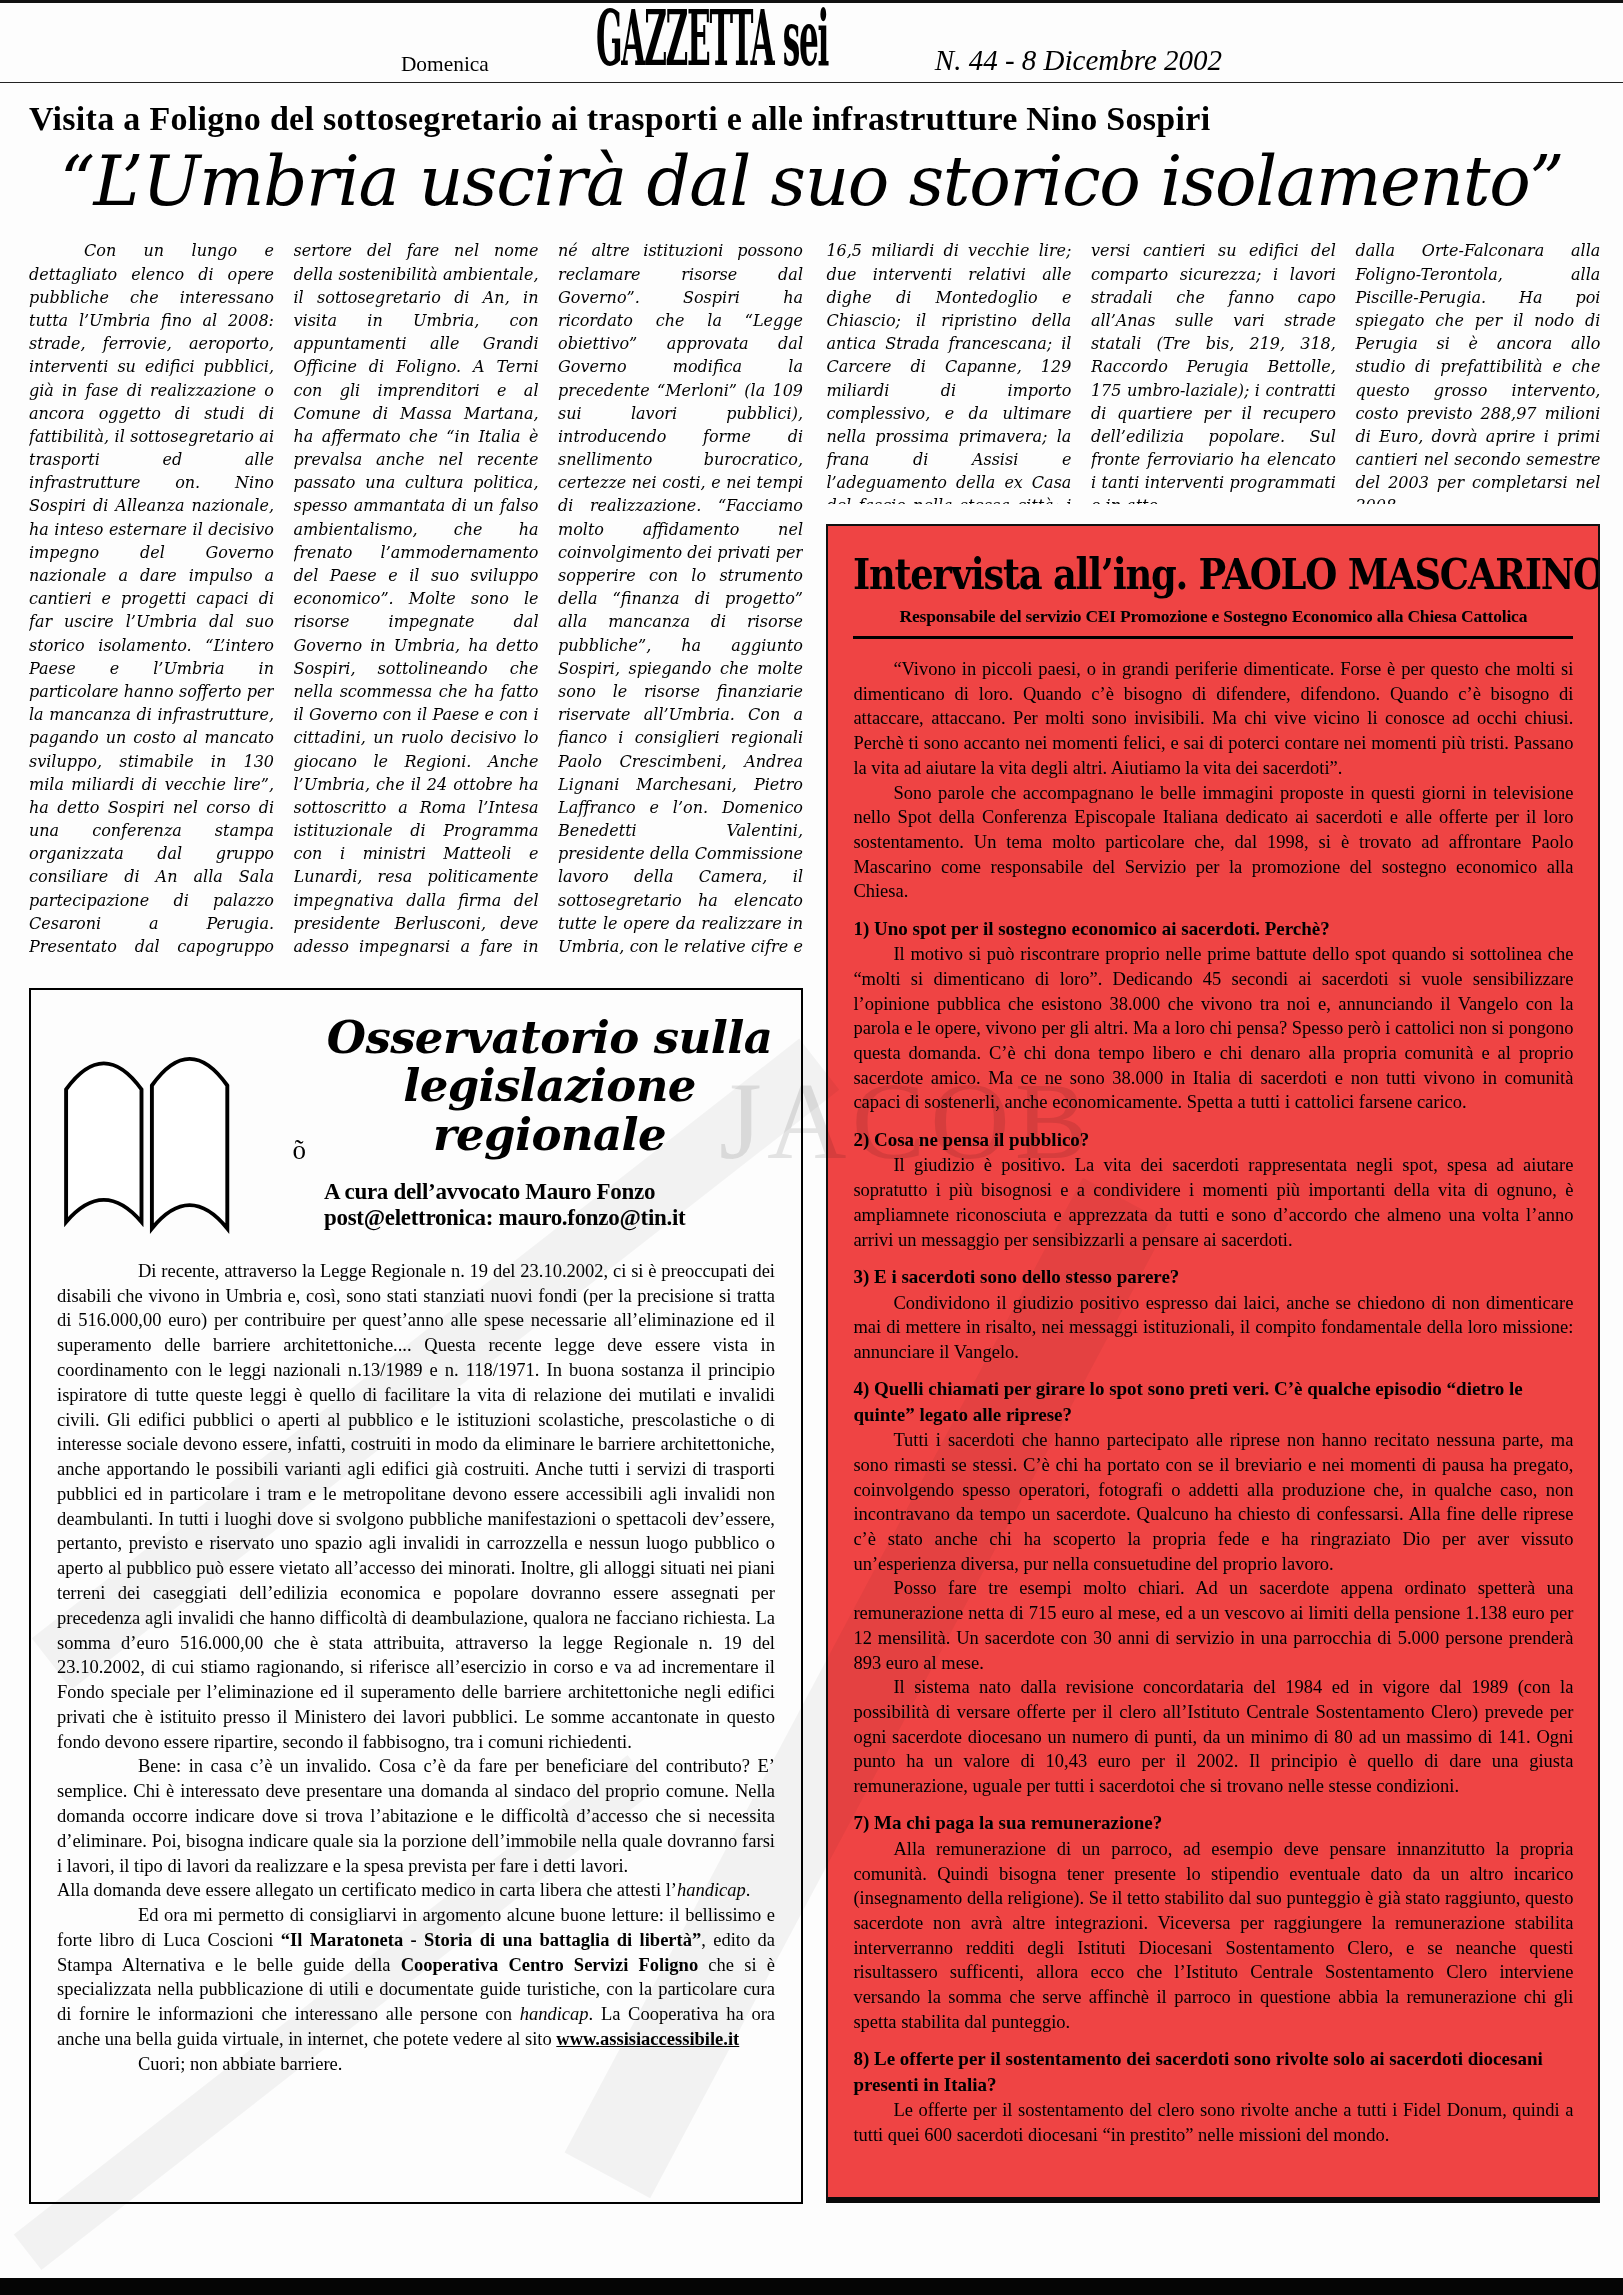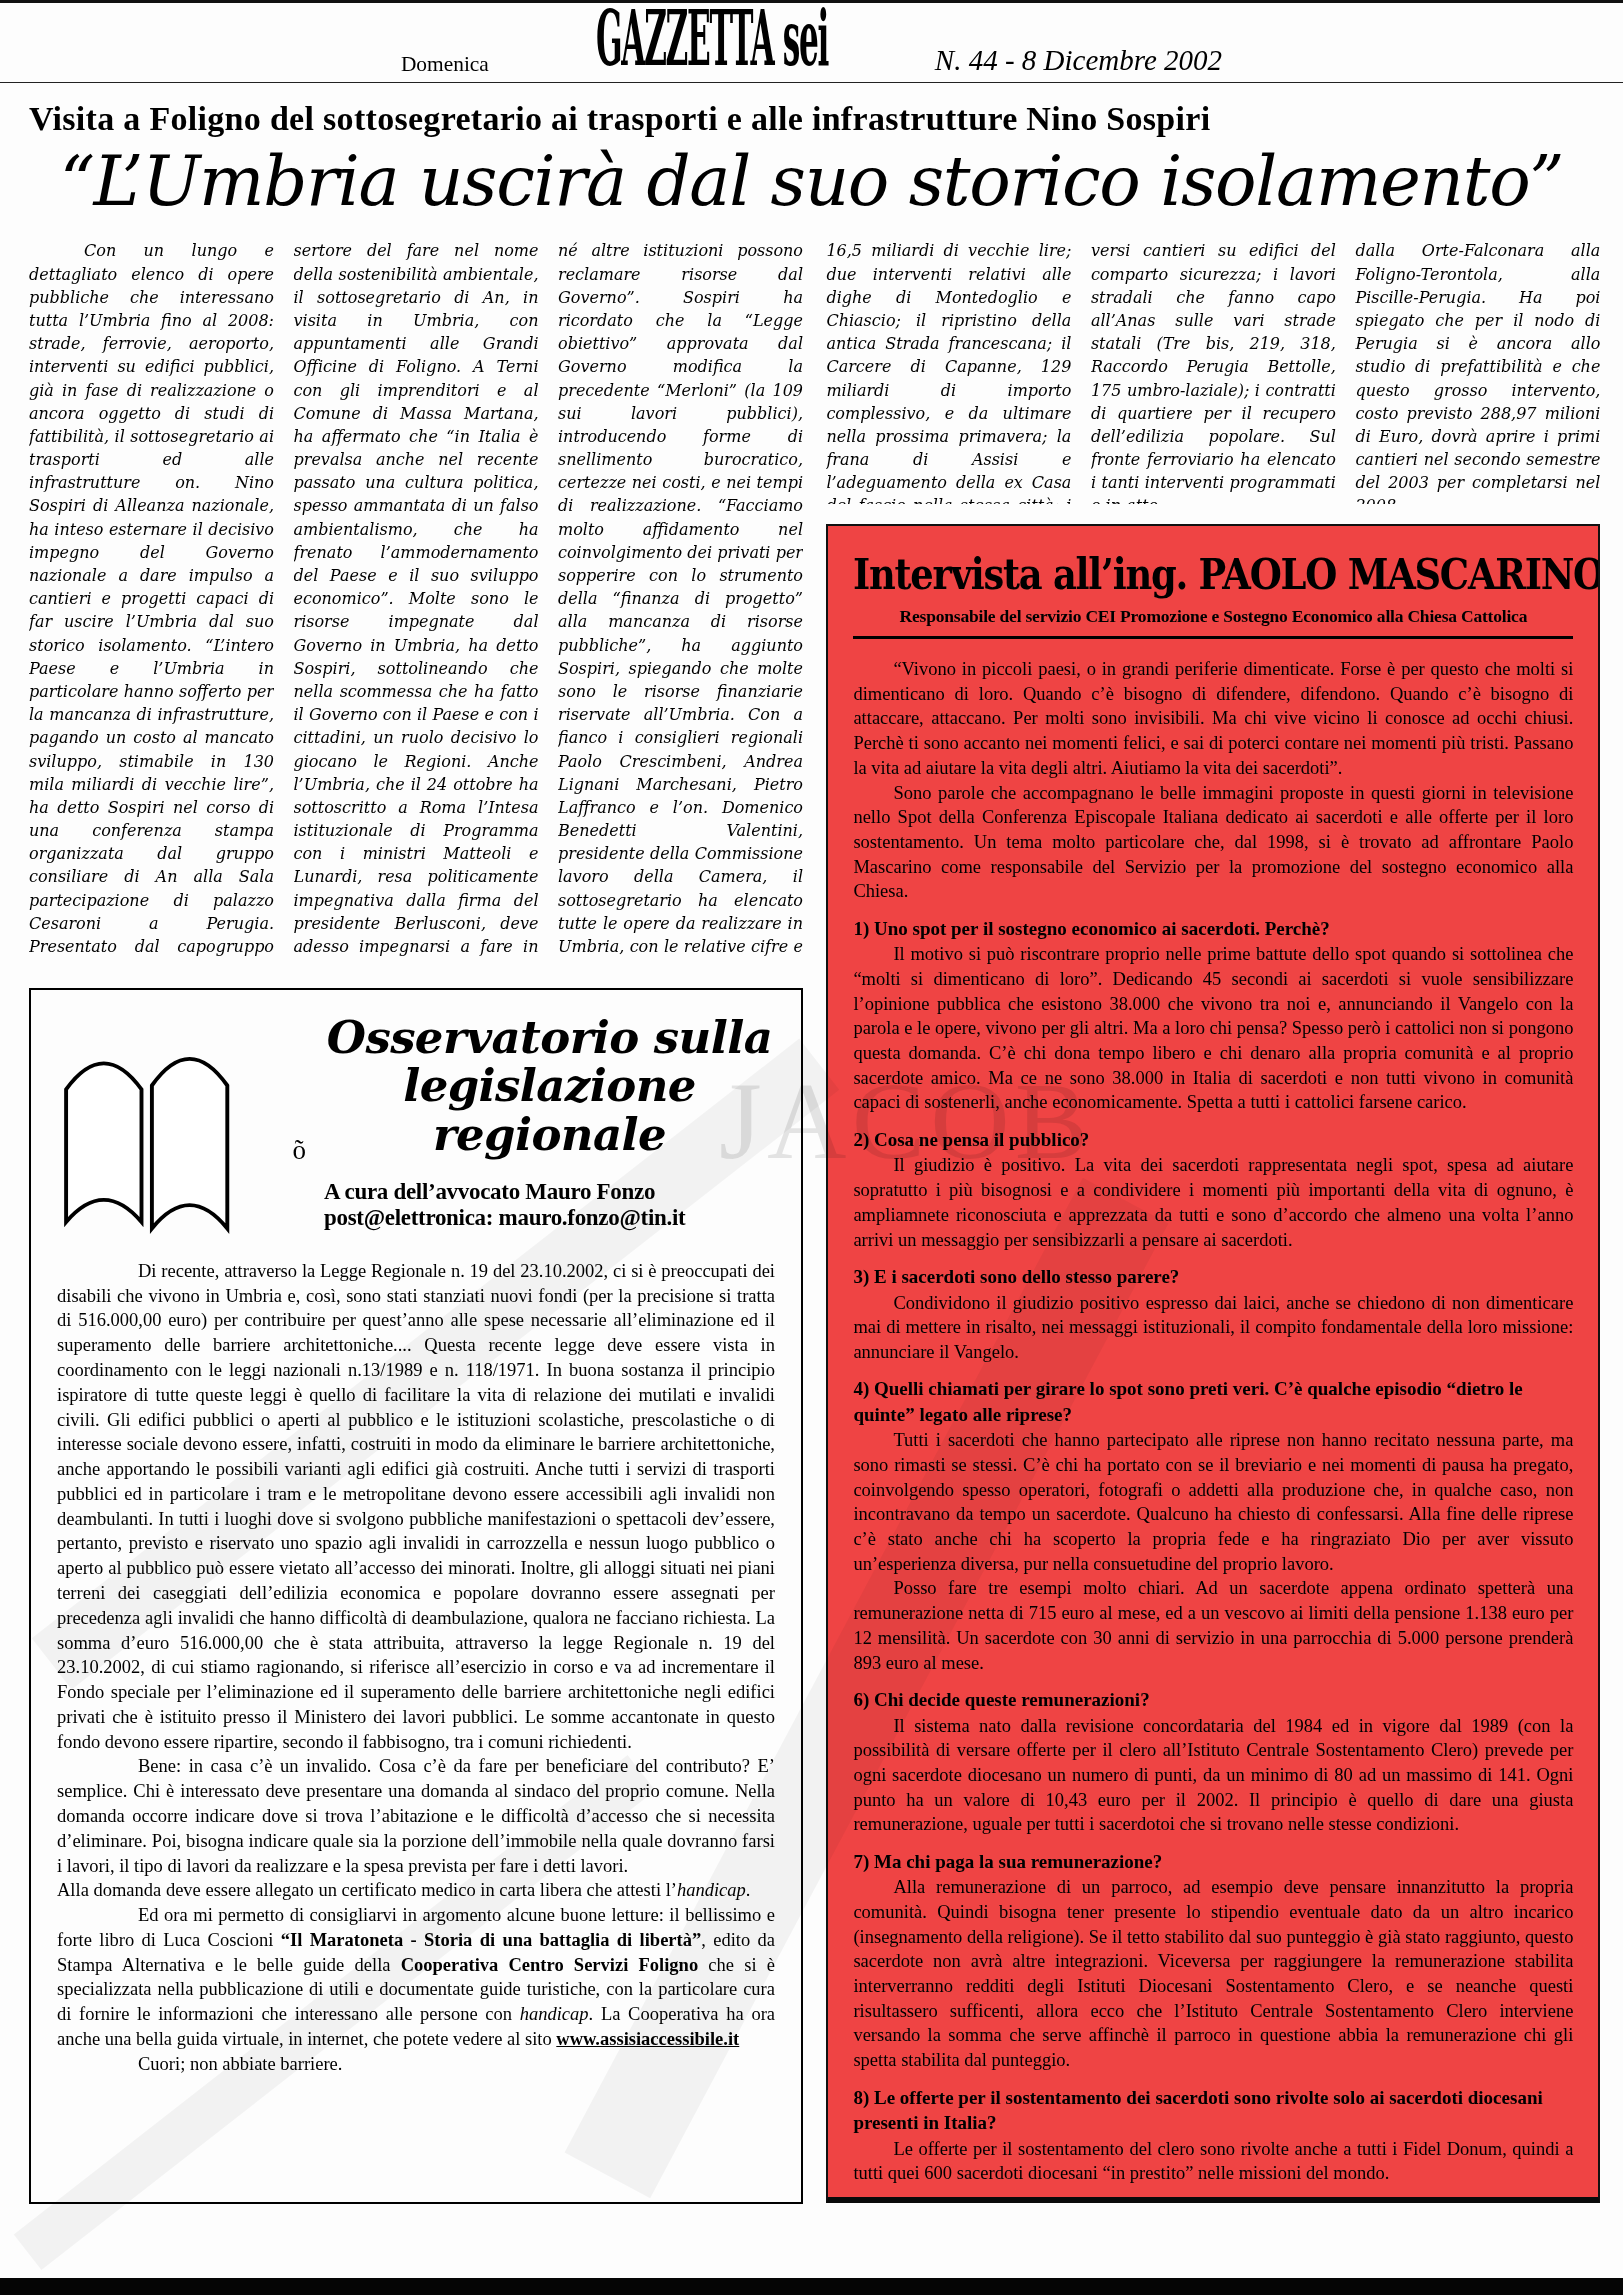--- a/index.html
+++ b/index.html
@@ -133,21 +133,20 @@
           <div class="int-p">Sono parole che accompagnano le belle immagini proposte in questi giorni in televisione nello Spot della Conferenza Episcopale Italiana dedicato ai sacerdoti e alle offerte per il loro sostentamento. Un tema molto particolare che, dal 1998, si è trovato ad affrontare Paolo Mascarino come responsabile del Servizio per la promozione del sostegno economico alla Chiesa.</div>
           <div class="int-q">1) Uno spot per il sostegno economico ai sacerdoti. Perchè?</div>
           <div class="int-p">Il motivo si può riscontrare proprio nelle prime battute dello spot quando si sottolinea che “molti si dimenticano di loro”. Dedicando 45 secondi ai sacerdoti si vuole sensibilizzare l’opinione pubblica che esistono 38.000 che vivono tra noi e, annunciando il Vangelo con la parola e le opere, vivono per gli altri. Ma a loro chi pensa? Spesso però i cattolici non si pongono questa domanda. C’è chi dona tempo libero e chi denaro alla propria comunità e al proprio sacerdote amico. Ma ce ne sono 38.000 in Italia di sacerdoti e non tutti vivono in comunità capaci di sostenerli, anche economicamente. Spetta a tutti i cattolici farsene carico.</div>
           <div class="int-q">2) Cosa ne pensa il pubblico?</div>
           <div class="int-p">Il giudizio è positivo. La vita dei sacerdoti rappresentata negli spot, spesa ad aiutare sopratutto i più bisognosi e a condividere i momenti più importanti della vita di ognuno, è ampliamnete riconosciuta e apprezzata da tutti e sono d’accordo che almeno una volta l’anno arrivi un messaggio per sensibizzarli a pensare ai sacerdoti.</div>
           <div class="int-q">3) E i sacerdoti sono dello stesso parere?</div>
           <div class="int-p">Condividono il giudizio positivo espresso dai laici, anche se chiedono di non dimenticare mai di mettere in risalto, nei messaggi istituzionali, il compito fondamentale della loro missione: annunciare il Vangelo.</div>
           <div class="int-q">4) Quelli chiamati per girare lo spot sono preti veri. C’è qualche episodio “dietro le quinte” legato alle riprese?</div>
           <div class="int-p">Tutti i sacerdoti che hanno partecipato alle riprese non hanno recitato nessuna parte, ma sono rimasti se stessi. C’è chi ha portato con se il breviario e nei momenti di pausa ha pregato, coinvolgendo spesso operatori, fotografi o addetti alla produzione che, in qualche caso, non incontravano da tempo un sacerdote. Qualcuno ha chiesto di confessarsi. Alla fine delle riprese c’è stato anche chi ha scoperto la propria fede e ha ringraziato Dio per aver vissuto un’esperienza diversa, pur nella consuetudine del proprio lavoro.</div>
           <div class="int-p">Posso fare tre esempi molto chiari. Ad un sacerdote appena ordinato spetterà una remunerazione netta di 715 euro al mese, ed a un vescovo ai limiti della pensione 1.138 euro per 12 mensilità. Un sacerdote con 30 anni di servizio in una parrocchia di 5.000 persone prenderà 893 euro al mese.</div>
-          <div class="int-q">6) Chi decide queste remunerazioni?</div>
           <div class="int-p">Il sistema nato dalla revisione concordataria del 1984 ed in vigore dal 1989 (con la possibilità di versare offerte per il clero all’Istituto Centrale Sostentamento Clero) prevede per ogni sacerdote diocesano un numero di punti, da un minimo di 80 ad un massimo di 141. Ogni punto ha un valore di 10,43 euro per il 2002. Il principio è quello di dare una giusta remunerazione, uguale per tutti i sacerdotoi che si trovano nelle stesse condizioni.</div>
           <div class="int-q">7) Ma chi paga la sua remunerazione?</div>
           <div class="int-p">Alla remunerazione di un parroco, ad esempio deve pensare innanzitutto la propria comunità. Quindi bisogna tener presente lo stipendio eventuale dato da un altro incarico (insegnamento della religione). Se il tetto stabilito dal suo punteggio è già stato raggiunto, questo sacerdote non avrà altre integrazioni. Viceversa per raggiungere la remunerazione stabilita interverranno redditi degli Istituti Diocesani Sostentamento Clero, e se neanche questi risultassero sufficenti, allora ecco che l’Istituto Centrale Sostentamento Clero interviene versando la somma che serve affinchè il parroco in questione abbia la remunerazione chi gli spetta stabilita dal punteggio.</div>
           <div class="int-q">8) Le offerte per il sostentamento dei sacerdoti sono rivolte solo ai sacerdoti diocesani presenti in Italia?</div>
           <div class="int-p">Le offerte per il sostentamento del clero sono rivolte anche a tutti i Fidel Donum, quindi a tutti quei 600 sacerdoti diocesani “in prestito” nelle missioni del mondo.</div>
         </div>
 
     </section>
   </div>
 

